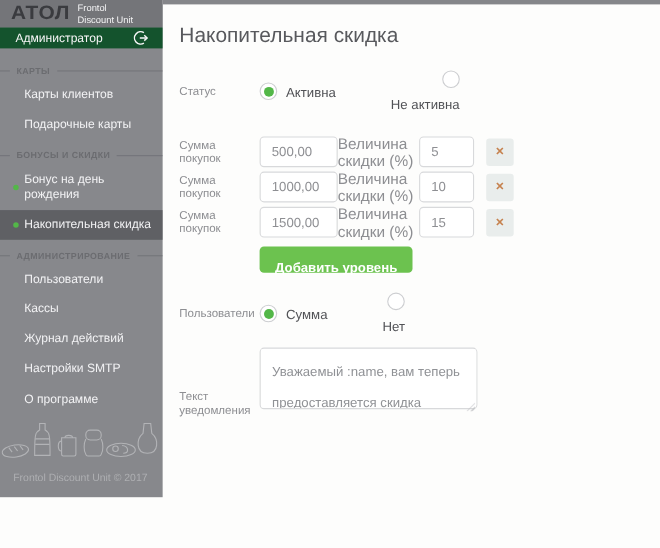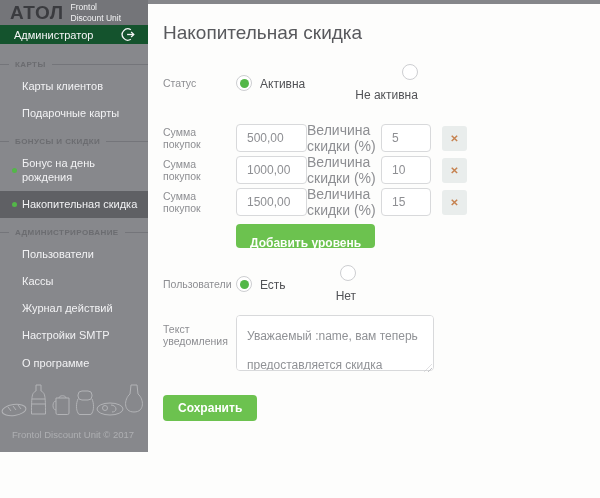--- a/index.html
+++ b/index.html
@@ -82,21 +82,21 @@
     font-size:10.5px; color:#8d8e92;
   }
   .form-label-2 {
     width:74px; min-width:74px; 
     font-size:14px; color:#8d8e92;
   }
   .row-status { margin-bottom:22px; }
   .row-levels { height:28px; }
   .row-notif { margin:14px 0 12px 0; }
   .row-text { align-items:flex-start; }
-  .row-text .form-label { padding-top:8px; }
+  .row-text .form-label { padding-top:8px;margin-top:31px; }
 
   .radio-group { display:flex; align-items:center; gap:14px; }
   .radio-opt { display:flex; align-items:flex-end; gap:8px; cursor:pointer; }
   .radio-circle {
     width:16px; height:16px; border-radius:50%;
     border:1px solid #cdced1; background:#fff;
     display:flex; align-items:center; justify-content:center;
   }
   .radio-circle.checked::after {
     content:""; width:9px; height:9px; border-radius:50%; background:#53b748;
@@ -289,34 +289,33 @@
     </div>
 
     <button class="btn-green btn-add">Добавить уровень</button>
 
     
     <div class="form-row row-notif">
       <span class="form-label">Пользователи</span>
       <div class="radio-group">
         <label class="radio-opt">
           <span class="radio-circle checked"></span>
-          <span class="radio-label">Есть</span>
+          <span class="radio-label">Сумма</span>
         </label>
         <label class="radio-opt">
           <span class="radio-circle"></span>
           <span class="radio-label">Нет</span>
         </label>
       </div>
     </div>
 
     
     <div class="form-row row-text">
       <span class="form-label">Текст уведомления</span>
       <span class="textarea-wrap">
         <textarea class="notif-textarea" style="">Уважаемый :name, вам теперь предоставляется скидка :value%</textarea>
         <span class="resize-grip"></span>
       </span>
     </div>
 
-    <button class="btn-green btn-save">Сохранить</button>
 
   </div>
 </div>
 
 </body></html>

